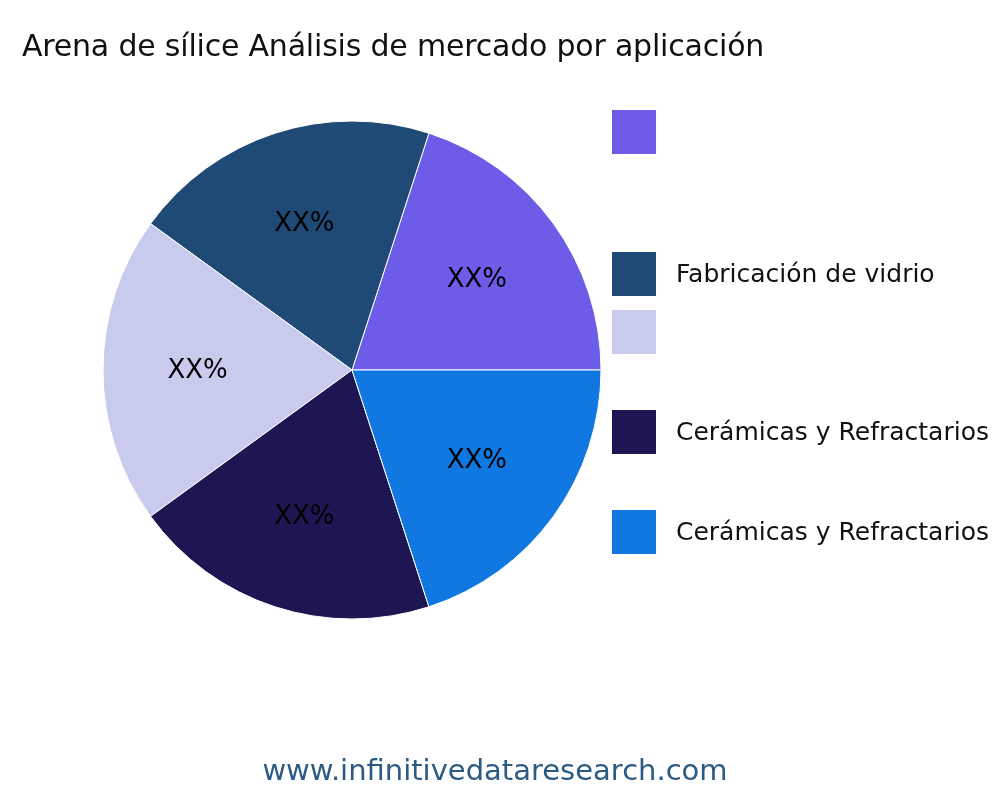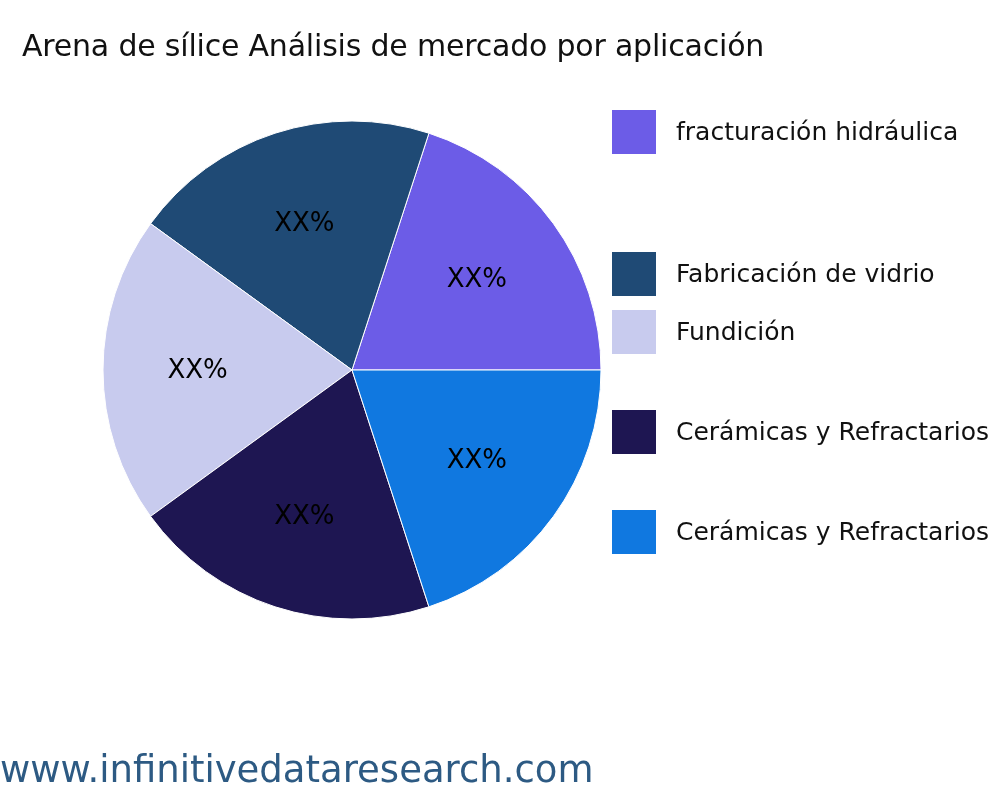--- a/index.html
+++ b/index.html
@@ -85,24 +85,24 @@
     color: #111111;
     white-space: nowrap;
   }
 
   
   #footer-url {
     position: absolute;
     left: 0;
     top: 752px;
     width: 1000px;
-    text-align: left;
+    text-align: center;
     padding-right: 10px;
     box-sizing: border-box;
-    font-size: 37px;
+    font-size: 29px;
     line-height: 36px;
     color: #2d5a83;
     white-space: nowrap;
   }
 </style>
 </head>
 <body>
 
 <div id="page">
 
@@ -123,29 +123,27 @@
           <text x="197.6" y="370.0" class="slice-label">XX%</text>
           <text x="304.3" y="516.8" class="slice-label">XX%</text>
           <text x="476.9" y="460.7" class="slice-label">XX%</text>
         </g>
     </svg>
   </div>
 
   <div id="legend">
       <div class="legend-item" style="top: 0px;">
         <span class="legend-swatch" style="background: rgb(108, 92, 231);"></span>
-        <span class="legend-label">fracturación hidráulica</span>
       </div>
       <div class="legend-item" style="top: 100px; margin-top: 42px;">
         <span class="legend-swatch" style="background: rgb(31, 74, 117);"></span>
         <span class="legend-label">Fabricación de vidrio</span>
       </div>
       <div class="legend-item" style="top: 200px;">
         <span class="legend-swatch" style="background: rgb(200, 203, 238);"></span>
-        <span class="legend-label">Fundición</span>
       </div>
       <div class="legend-item" style="top: 300px;">
         <span class="legend-swatch" style="background: rgb(30, 22, 82);"></span>
         <span class="legend-label">Cerámicas y Refractarios</span>
       </div>
       <div class="legend-item" style="top: 400px;">
         <span class="legend-swatch" style="background: rgb(16, 120, 224);"></span>
         <span class="legend-label">Cerámicas y Refractarios</span>
       </div>
     </div>

